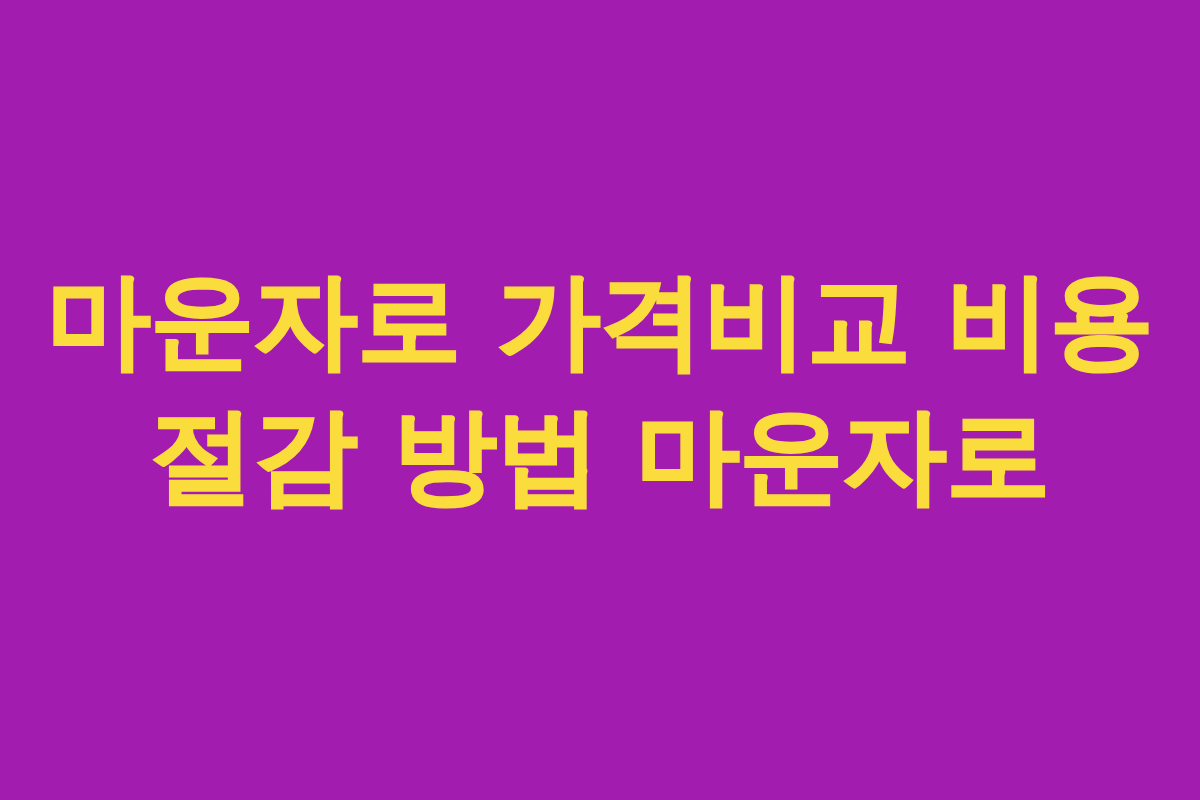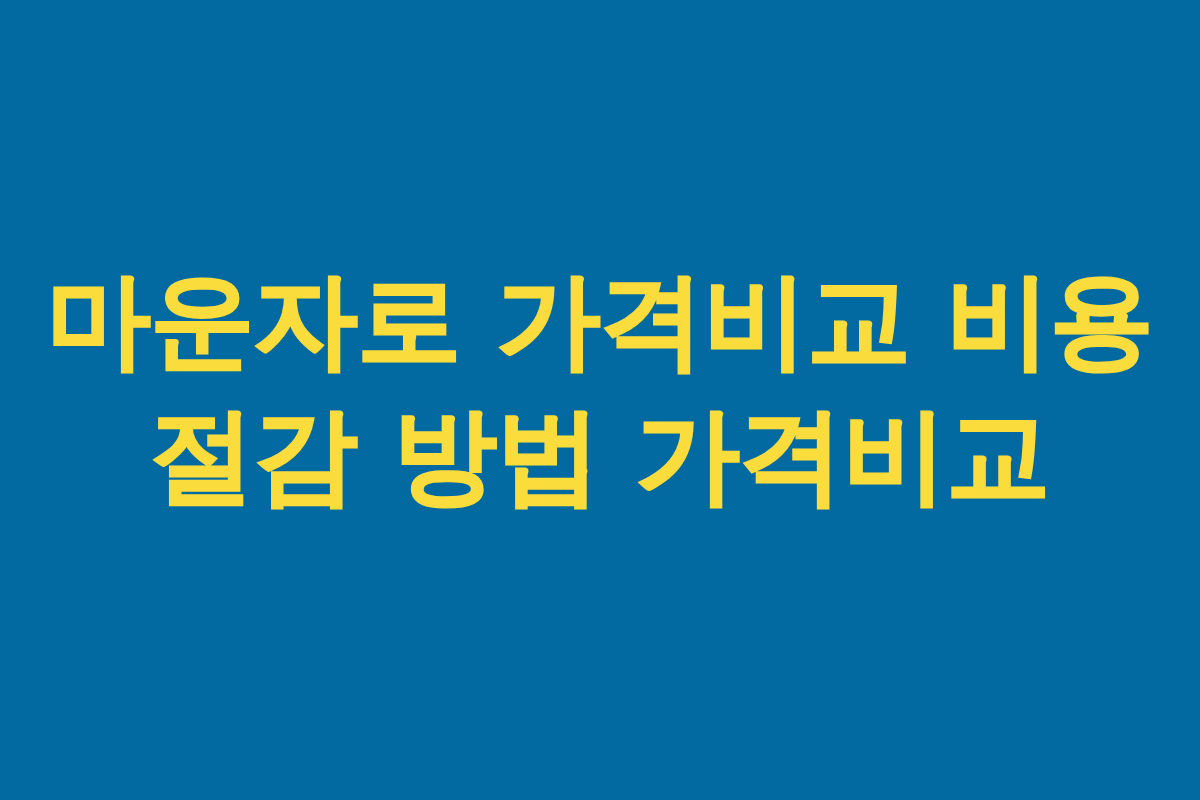--- a/index.html
+++ b/index.html
@@ -53,20 +53,20 @@
     white-space: nowrap;
     
     paint-order: stroke fill;
     -webkit-text-stroke: 2px #FADC3C;
     text-rendering: optimizeLegibility;
   }
 </style>
 </head>
 <body>
 
-<div class="banner" style="background: #0369a1;">
+<div class="banner" style="background: #a21caf;">
 
   <div class="headline">
     <span class="headline-line" style="color: rgb(250, 220, 60); -webkit-text-stroke: 2px rgb(250, 220, 60);">마운자로 가격비교 비용</span>
-    <span class="headline-line" style="color: rgb(250, 220, 60); -webkit-text-stroke: 2px rgb(250, 220, 60);">절감 방법 가격비교</span>
+    <span class="headline-line" style="color: rgb(250, 220, 60); -webkit-text-stroke: 2px rgb(250, 220, 60);">절감 방법 마운자로</span>
   </div>
 
 </div>
 
 </body></html>

